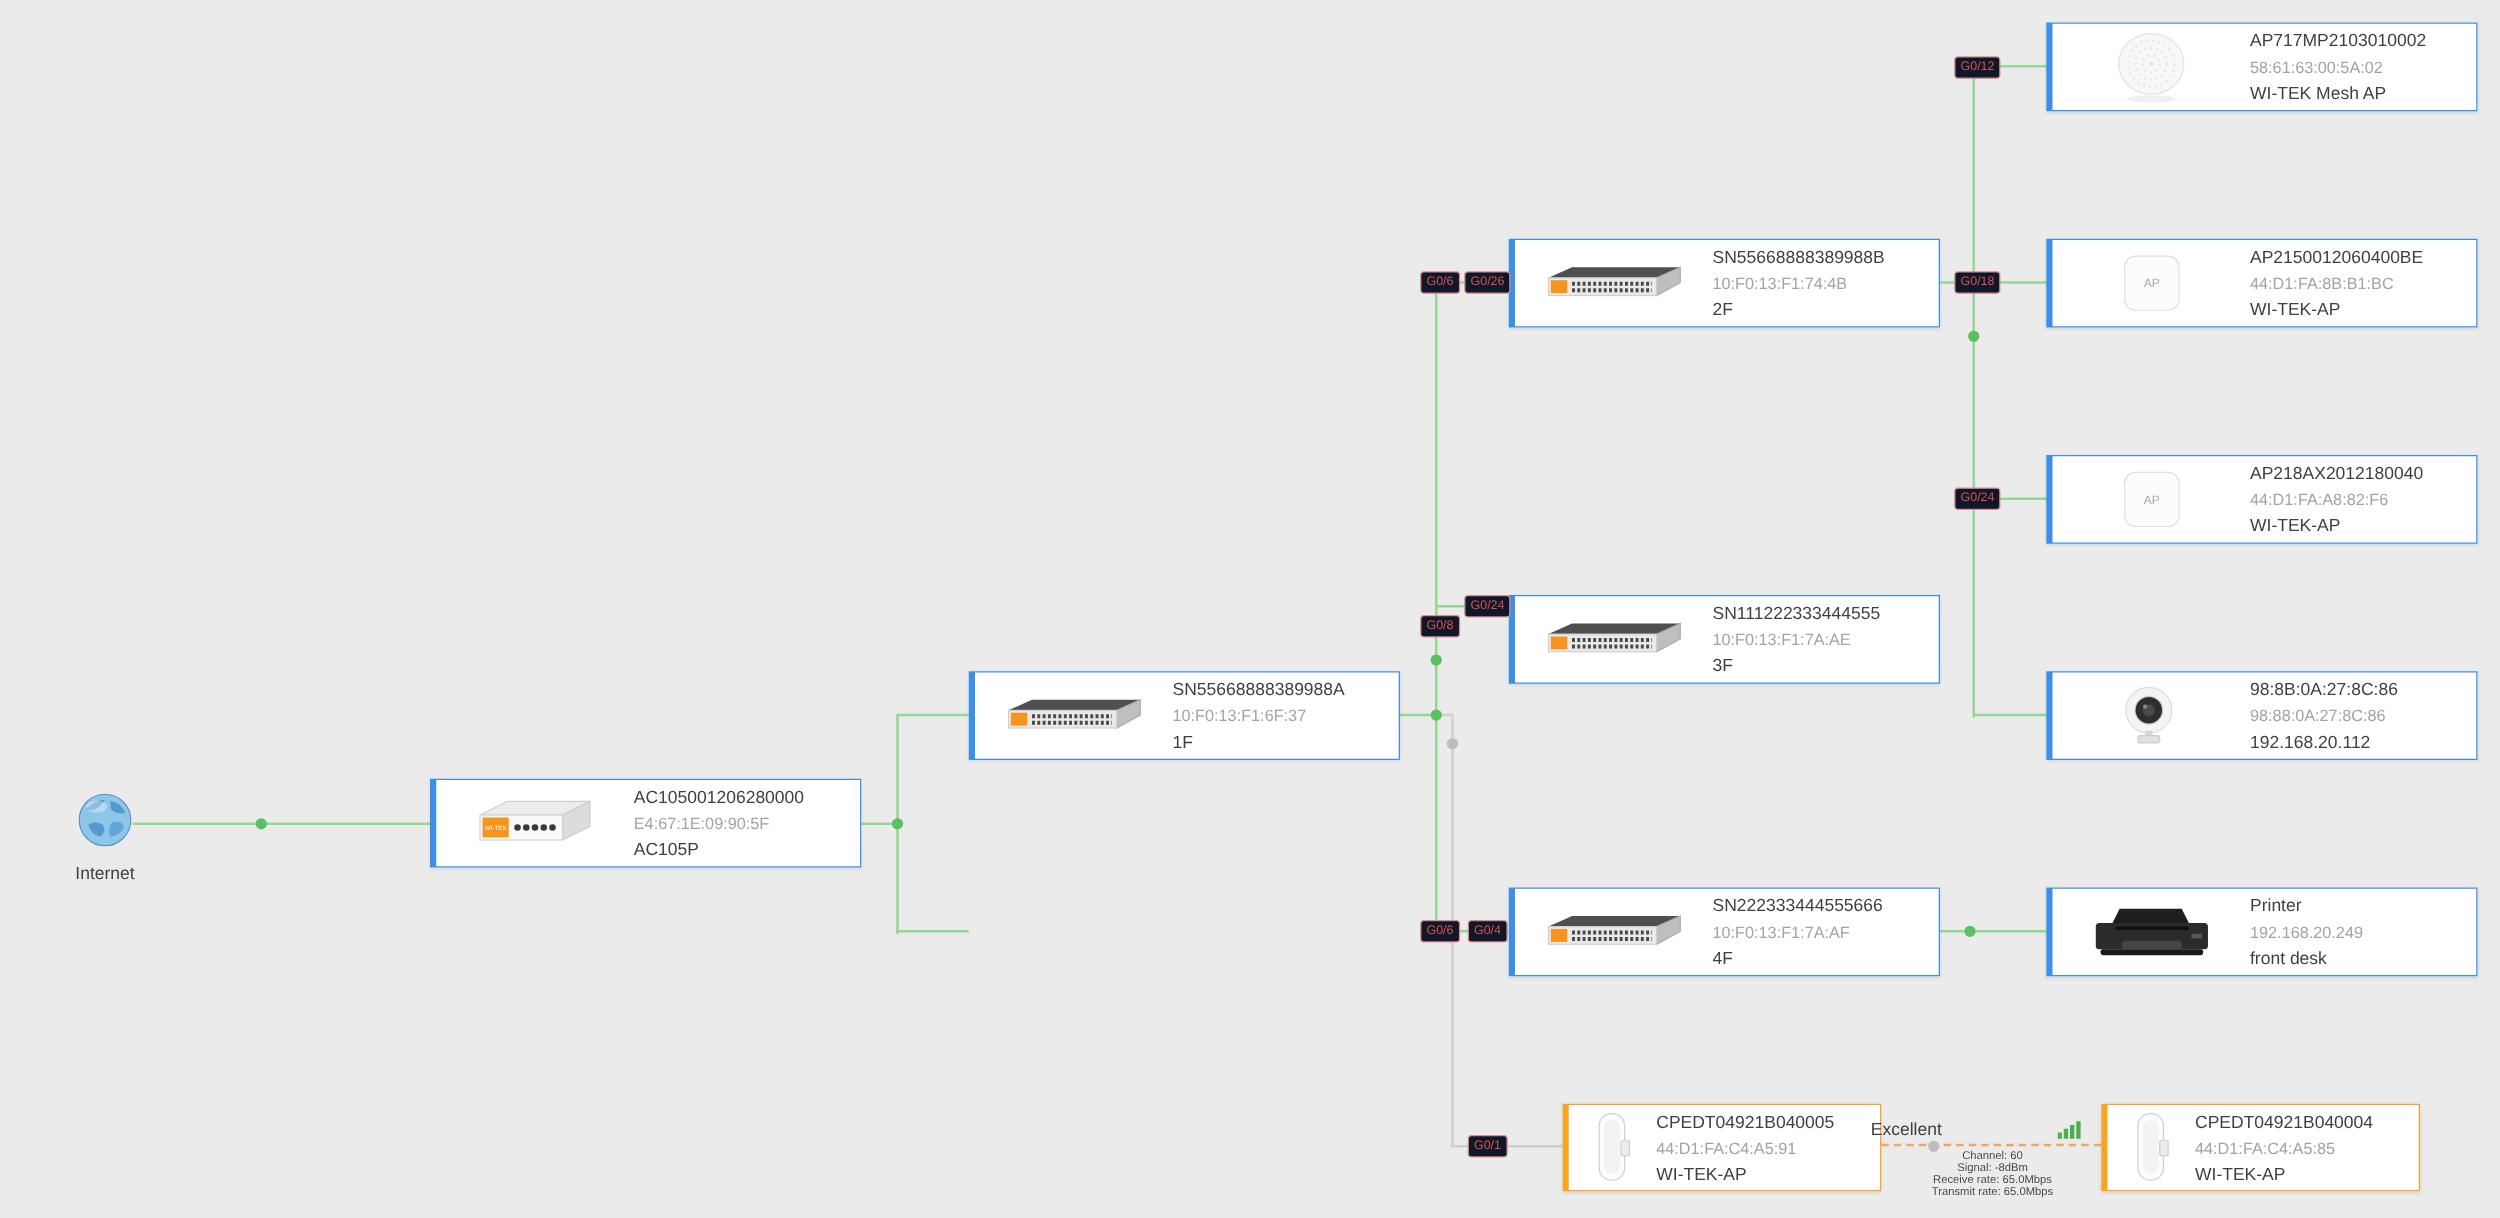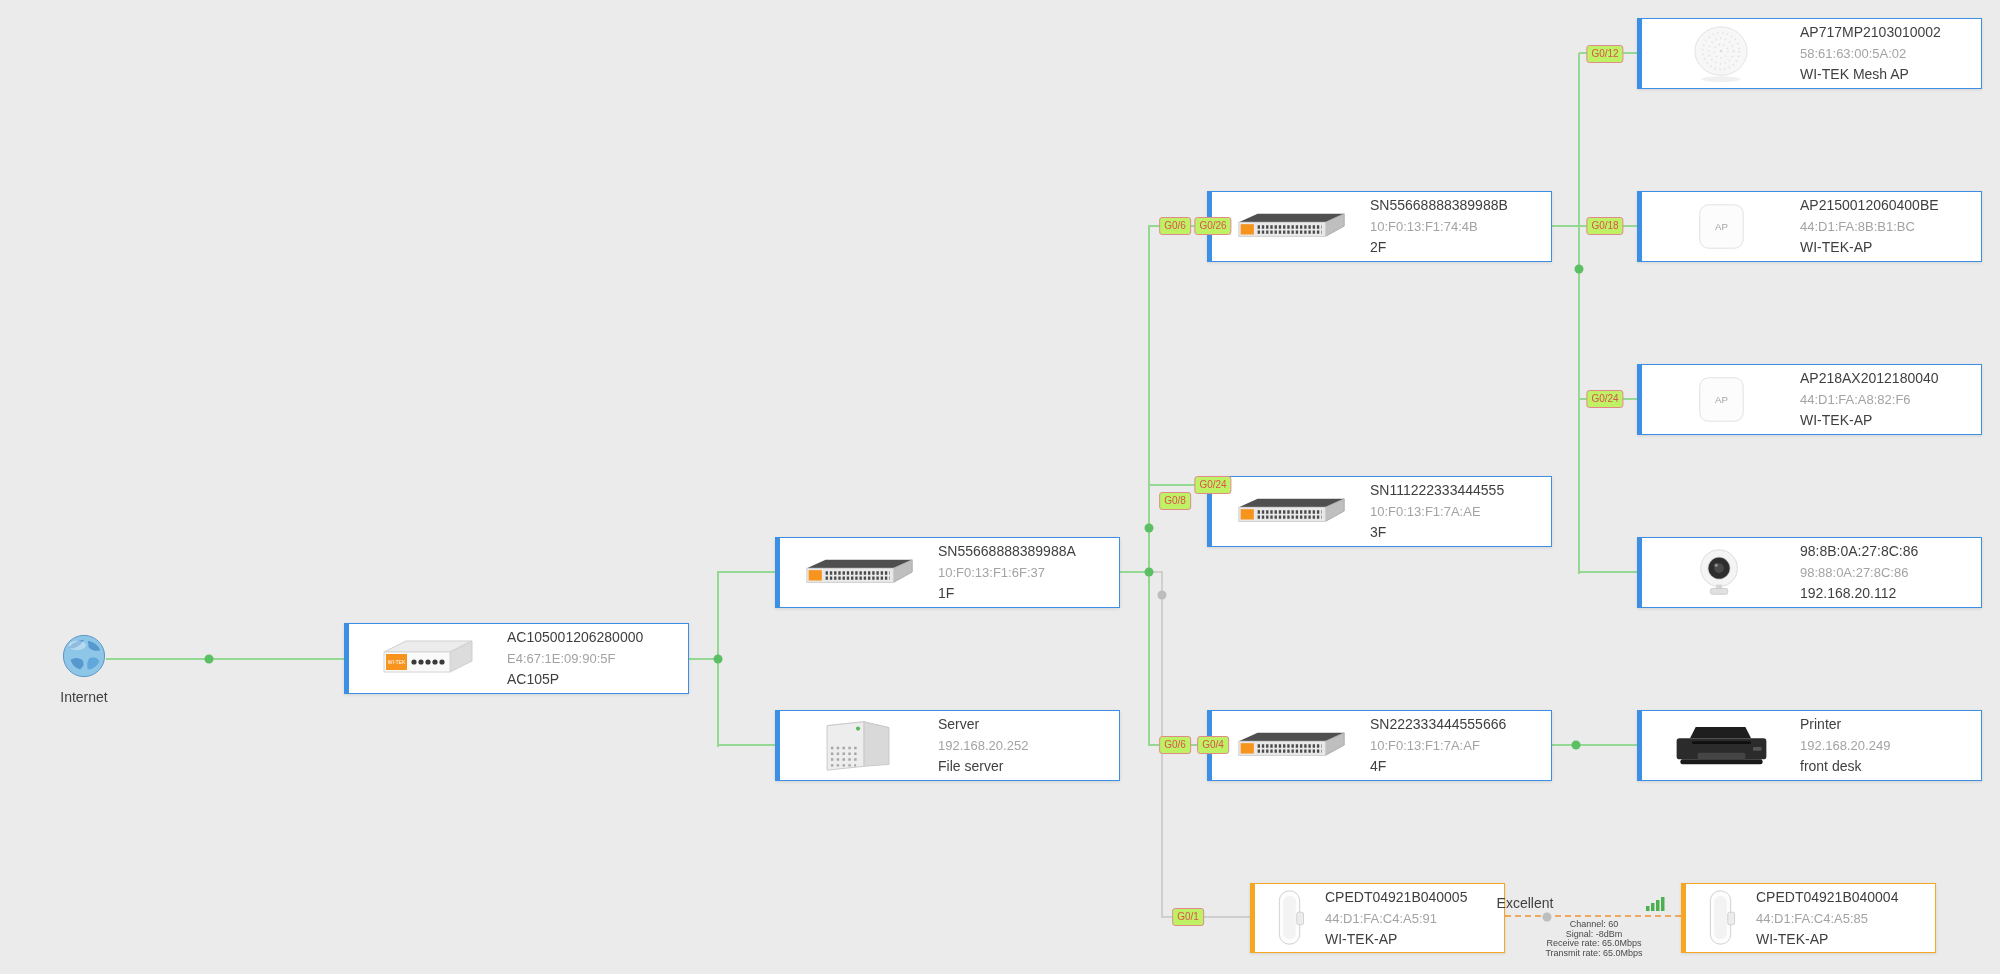--- a/index.html
+++ b/index.html
@@ -32,23 +32,23 @@
   .card .name{font-size:14px;color:#3f3f3f;line-height:21px;white-space:nowrap;}
   .card .sub{font-size:13px;color:#a3a3a3;line-height:21px;white-space:nowrap;}
   .card.cpe{width:255px;height:70px;}
   .card.cpe .img{flex:0 0 70px;}
   
   .internet{position:absolute;left:38px;top:633px;width:92px;text-align:center;z-index:3;cursor:pointer;}
   .internet .ilabel{margin-top:6px;font-size:14px;color:#3f3f3f;}
   
   .badge{
     position:absolute;transform:translate(-50%,-50%);
-    background:#bef264;border:1px solid #e08a8a;color:#d9534f;
+    background:#0f172a;border:1px solid #e08a8a;color:#d9534f;
     font-size:10px;line-height:1;padding:3px 4px;border-radius:3px;
-    white-space:nowrap;z-index:5;margin-left:23px;
+    white-space:nowrap;z-index:5;
   }
   
   .wifi-quality{position:absolute;left:1465px;top:895px;width:120px;text-align:center;font-size:14px;color:#3f3f3f;z-index:4;}
   .wifi-bars{position:absolute;left:1646px;top:896px;z-index:4;}
   .wifi-details{position:absolute;left:1510px;top:920px;width:168px;text-align:center;font-size:9px;line-height:9.5px;color:#4a4a4a;z-index:4;}
 </style>
 </head>
 <body>
 
 <div class="canvas">
@@ -132,39 +132,20 @@
         <line x1="24" y1="22.5" x2="92" y2="22.5" stroke="#4a4a4a" stroke-width="3.5" stroke-dasharray="2.5 2"></line>
       </svg>
     </div>
     <div class="txt">
       <div class="name">SN55668888389988A</div>
       <div class="sub">10:F0:13:F1:6F:37</div>
       <div class="name">1F</div>
     </div>
   </div>
 
-  <div class="card" style="left:775px;top:710px">
-    <div class="img">
-      <svg width="88" height="60" viewBox="0 0 90 62">
-        <polygon points="12,10 50,6 76,12 38,16" fill="#f5f5f5" stroke="#c9c9c9"></polygon>
-        <polygon points="50,6 76,12 76,50 50,52" fill="#d9d9d9" stroke="#c9c9c9"></polygon>
-        <polygon points="12,10 50,6 50,52 12,56" fill="#ededed" stroke="#c9c9c9"></polygon>
-        <circle cx="44" cy="13" r="2.2" fill="#5cb85c"></circle>
-        <line x1="16" y1="33" x2="44" y2="33" stroke="#a5a5a5" stroke-width="2.5" stroke-dasharray="2.5 3.5"></line>
-        <line x1="16" y1="39" x2="44" y2="39" stroke="#a5a5a5" stroke-width="2.5" stroke-dasharray="2.5 3.5"></line>
-        <line x1="16" y1="45" x2="44" y2="45" stroke="#a5a5a5" stroke-width="2.5" stroke-dasharray="2.5 3.5"></line>
-        <line x1="16" y1="51" x2="42" y2="51" stroke="#a5a5a5" stroke-width="2.5" stroke-dasharray="2.5 3.5"></line>
-      </svg>
-    </div>
-    <div class="txt">
-      <div class="name">Server</div>
-      <div class="sub">192.168.20.252</div>
-      <div class="name">File server</div>
-    </div>
-  </div>
 
   <div class="card" style="left:1207px;top:191px">
     <div class="img">
       <svg width="115" height="32" viewBox="0 0 120 34">
         <polygon points="4,12 96,12 116,3 24,3" fill="#4f4f4f"></polygon>
         <polygon points="96,12 116,3 116,16 96,27" fill="#bfbfbf" stroke="#aaaaaa"></polygon>
         <rect x="4" y="12" width="92" height="15" fill="#e9e9e9" stroke="#cfcfcf"></rect>
         <rect x="6" y="14" width="14" height="11" fill="#f7941d"></rect>
         <line x1="24" y1="17" x2="92" y2="17" stroke="#4a4a4a" stroke-width="3.5" stroke-dasharray="2.5 2"></line>
         <line x1="24" y1="22.5" x2="92" y2="22.5" stroke="#4a4a4a" stroke-width="3.5" stroke-dasharray="2.5 2"></line>
@@ -328,21 +309,21 @@
 
   <div class="badge" style="left:1582px;top:54px">G0/12</div>
   <div class="badge" style="left:1152px;top:226px">G0/6</div>
   <div class="badge" style="left:1190px;top:226px">G0/26</div>
   <div class="badge" style="left:1582px;top:226px">G0/18</div>
   <div class="badge" style="left:1582px;top:399px">G0/24</div>
   <div class="badge" style="left:1152px;top:501px">G0/8</div>
   <div class="badge" style="left:1190px;top:485px">G0/24</div>
   <div class="badge" style="left:1152px;top:745px">G0/6</div>
   <div class="badge" style="left:1190px;top:745px">G0/4</div>
-  <div class="badge" style="left:1165px;top:917px">G0/1</div>
+  <div class="badge" style="left:1190px;top:917px">G0/1</div>
 
   <div class="wifi-quality">Excellent</div>
   <span class="wifi-bars">
     <svg width="20" height="16" viewBox="0 0 20 16">
       <rect x="0" y="10" width="3.5" height="5" fill="#4caf50"></rect>
       <rect x="5" y="7" width="3.5" height="8" fill="#4caf50"></rect>
       <rect x="10" y="4" width="3.5" height="11" fill="#4caf50"></rect>
       <rect x="15" y="1" width="3.5" height="14" fill="#4caf50"></rect>
     </svg>
   </span>

